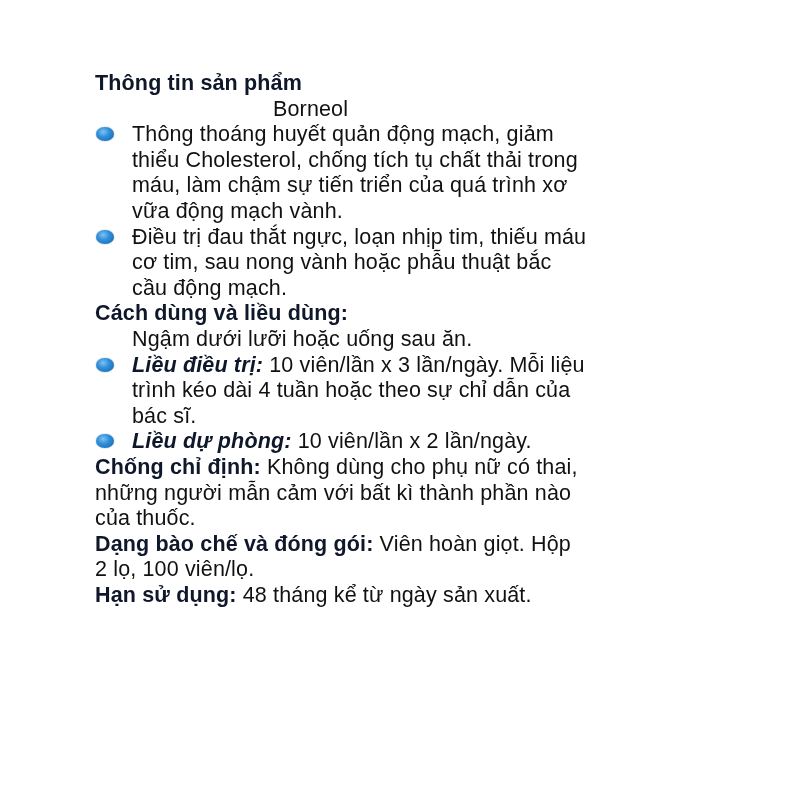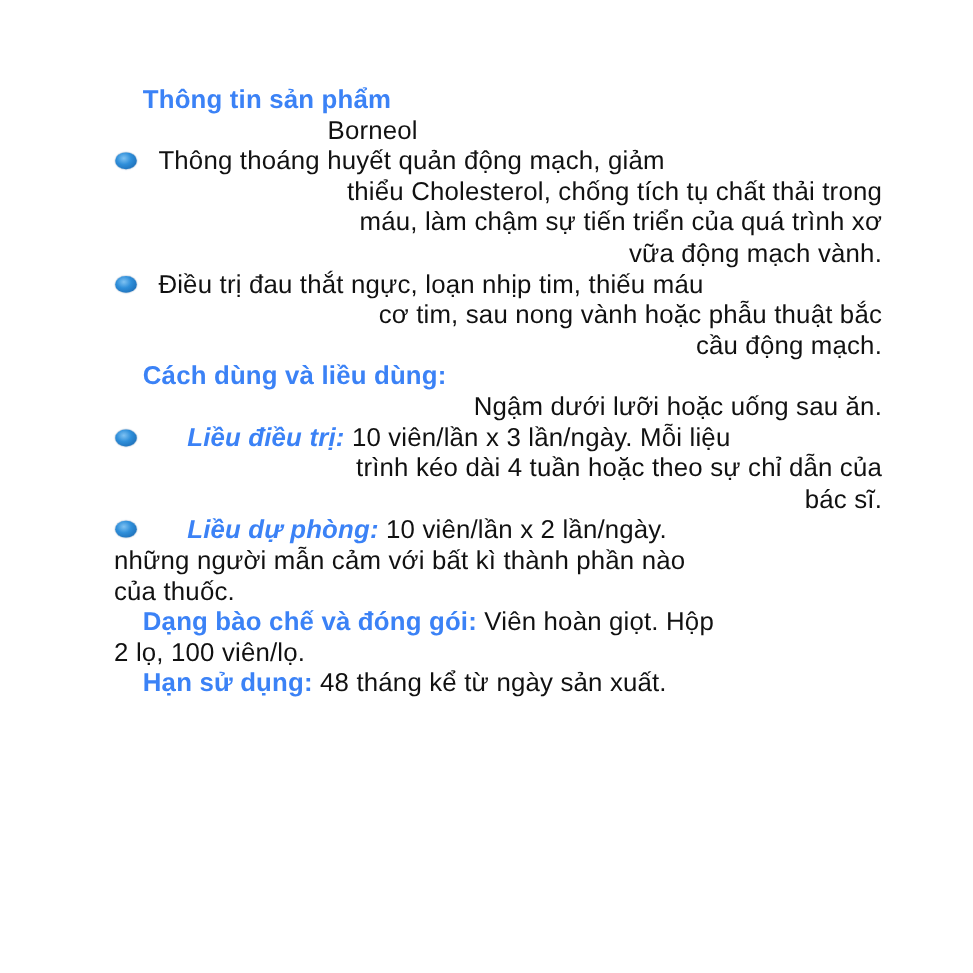--- a/index.html
+++ b/index.html
@@ -1,22 +1,22 @@
 <!DOCTYPE html>
 <html><head>
 <meta charset="utf-8">
 <style>
   html, body { margin:0; padding:0; background:#ffffff; }
   body { width:811px; height:811px; position:relative; overflow:hidden;
          font-family:"Liberation Sans", sans-serif; color:#111; }
   .doc { position:absolute; left:95px; top:71px; width:640px; }
   .line { height:25.6px; line-height:25.6px; font-size:21.5px; white-space:nowrap; letter-spacing:0.15px; }
-  .h { color:#3b82f6; font-weight:bold;margin-left:24px; }
+  .h { color:#0f172a; font-weight:bold; }
   .i { font-style:italic; }
-  .ind { padding-left:37px;text-align:right; }
+  .ind { padding-left:37px; }
   .ing { padding-left:178px; }
   .bul { position:relative; padding-left:37px; }
   .dot { position:absolute; left:1px; top:5px; width:18px; height:14px; border-radius:50%;
          background:radial-gradient(ellipse at 40% 35%, #7fc2f2 0%, #2f8fda 40%, #1560a8 100%);
          box-shadow:0 0 1px #0d4a86; }
 </style>
 </head>
 <body>
 
 <div class="doc">
@@ -32,20 +32,21 @@
   <div class="line ind">cơ tim, sau nong vành hoặc phẫu thuật bắc</div>
   <div class="line ind">cầu động mạch.</div>
 
   <div class="line h">Cách dùng và liều dùng:</div>
   <div class="line ind">Ngậm dưới lưỡi hoặc uống sau ăn.</div>
   <div class="line bul"><span class="dot"></span><span class="h i">Liều điều trị:</span><span> 10 viên/lần x 3 lần/ngày. Mỗi liệu</span></div>
   <div class="line ind">trình kéo dài 4 tuần hoặc theo sự chỉ dẫn của</div>
   <div class="line ind">bác sĩ.</div>
   <div class="line bul"><span class="dot"></span><span class="h i">Liều dự phòng:</span><span> 10 viên/lần x 2 lần/ngày.</span></div>
 
+  <div class="line"><span class="h">Chống chỉ định:</span><span> Không dùng cho phụ nữ có thai,</span></div>
   <div class="line">những người mẫn cảm với bất kì thành phần nào</div>
   <div class="line">của thuốc.</div>
 
   <div class="line"><span class="h">Dạng bào chế và đóng gói:</span><span> Viên hoàn giọt. Hộp</span></div>
   <div class="line">2 lọ, 100 viên/lọ.</div>
 
   <div class="line"><span class="h">Hạn sử dụng:</span><span> 48 tháng kể từ ngày sản xuất.</span></div>
 </div>
 
 </body></html>

